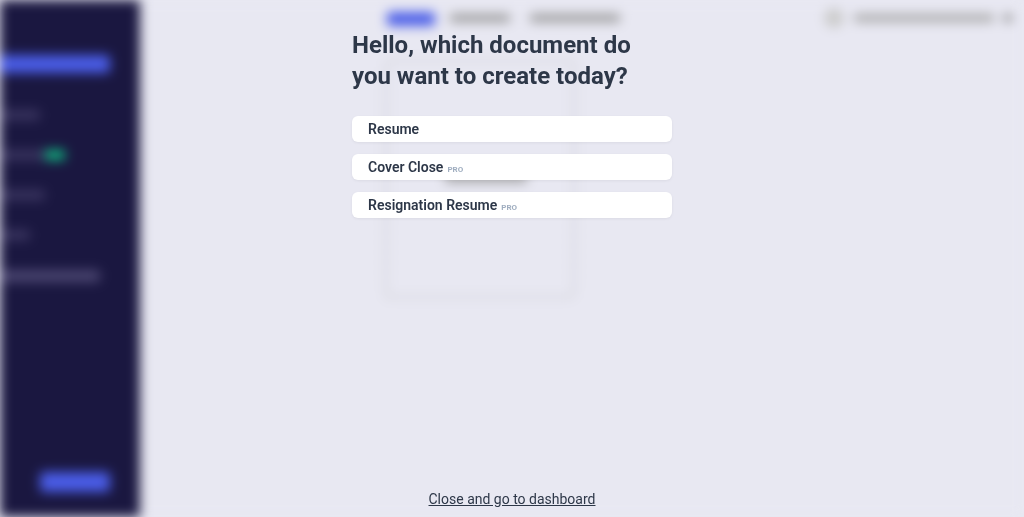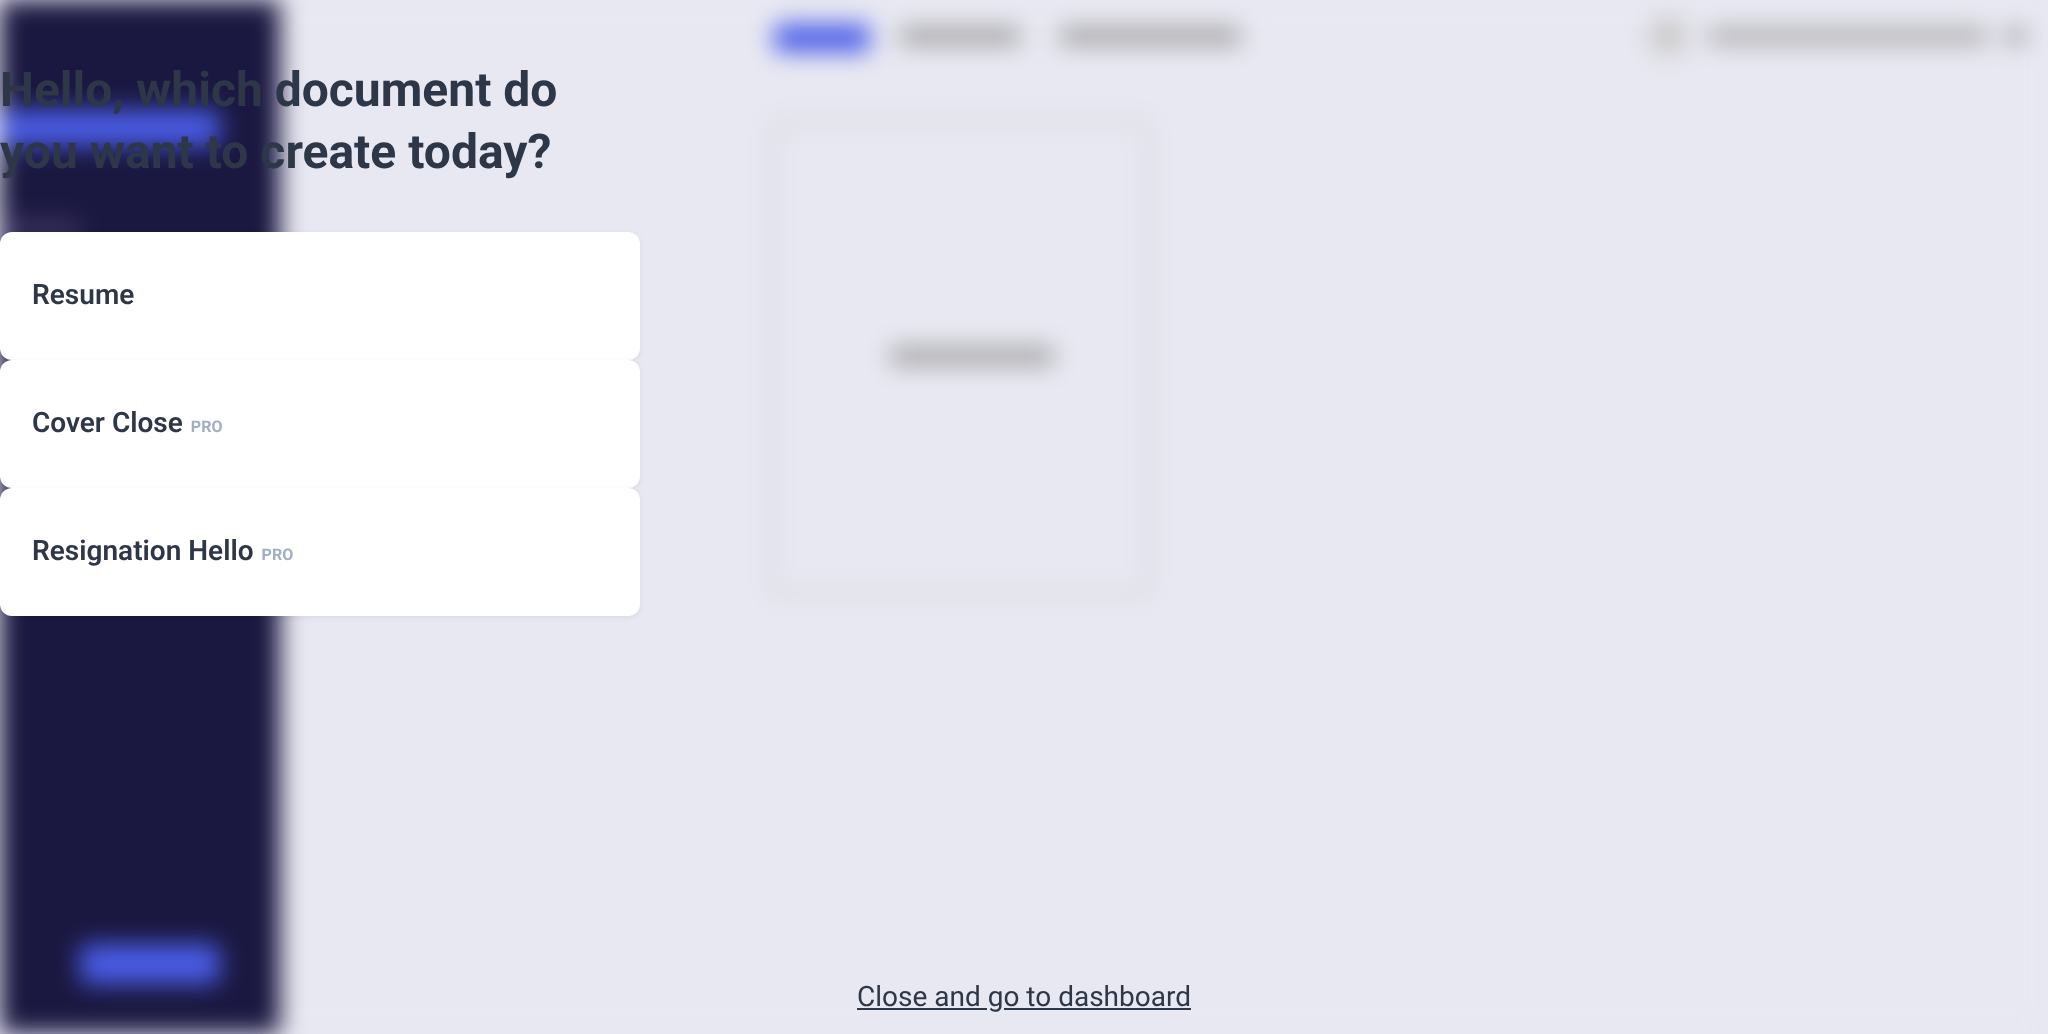--- a/index.html
+++ b/index.html
@@ -188,41 +188,43 @@
       border-radius: 2px;
     }
 
     
     .modal-layer {
       position: absolute;
       top: 0; left: 0; right: 0; bottom: 0;
       z-index: 10;
       display: flex;
       flex-direction: column;
+      align-items: center;
       padding-top: 30px;
     }
 
     .modal-content {
       width: 320px;
       display: flex;
       flex-direction: column;
     }
 
     .modal-title {
       font-size: 24px;
       font-weight: 700;
       color: #2d3748;
       line-height: 1.3;
       margin-bottom: 24px;
     }
 
     .option-card {
       background: #fff;
       border-radius: 6px;
-      padding: 24px 16px;
+      padding: 5px 16px;
+      margin-bottom: 12px;
       font-size: 14px;
       font-weight: 600;
       color: #2d3748;
       cursor: pointer;
       box-shadow: 0 1px 3px rgba(0,0,0,0.06);
       display: flex;
       align-items: baseline;
     }
 
     .pro-badge {
@@ -278,19 +280,19 @@
       <span>Resume</span>
       <span class="pro-badge"></span>
     </div>
 
     <div class="option-card">
       <span>Cover Close</span>
       <span class="pro-badge">PRO</span>
     </div>
 
     <div class="option-card">
-      <span>Resignation Hello</span>
+      <span>Resignation Resume</span>
       <span class="pro-badge">PRO</span>
     </div>
   </div>
 
   <a class="footer-link">Close and go to dashboard</a>
 </div>
 
 </body></html>

